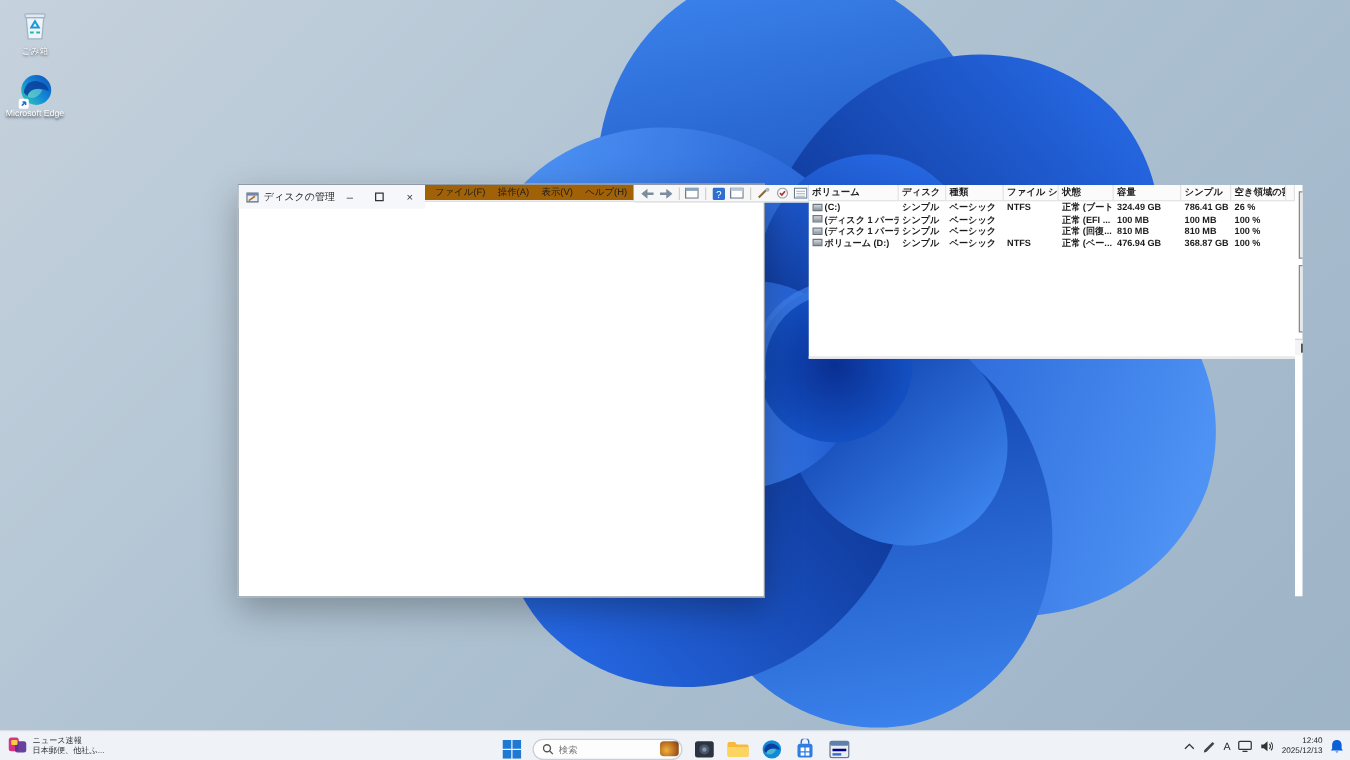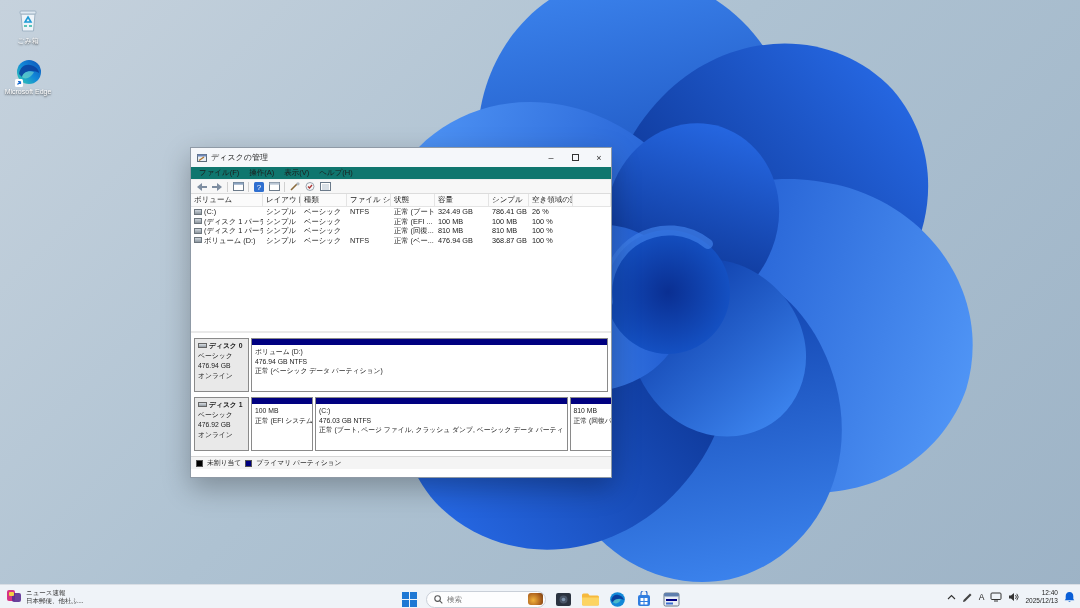--- a/index.html
+++ b/index.html
@@ -9,37 +9,37 @@
   .bloom { position:absolute; left:0; top:0; pointer-events:none; }
 
   
   .desk-icon { position:absolute; width:58px; text-align:center; color:#fff; font-size:7px;
                text-shadow:0 1px 2px rgba(0,0,0,.75); cursor:default; }
   .desk-icon .glyph { width:28px; height:28px; margin:0 auto 2px auto; position:relative; }
 
   
   .window { position:absolute; left:190px; top:147px; width:422px; height:331px;
             background:#fff; border:1px solid #8f9aa6; box-shadow:0 10px 26px rgba(0,0,0,.28);
-            font-size:7.5px; color:#1b1b1b; display:flex; flex-direction:column; }
+            font-size:7.5px; color:#1b1b1b; display:flex; flex-direction:row; }
   .titlebar { height:19px; background:#f5f7fa; display:flex; align-items:center; padding:0 0 0 6px; flex:0 0 auto; }
   .title-text { margin-left:4px; font-size:8px; }
   .controls { margin-left:auto; display:flex; height:100%; }
   .ctrl { width:24px; height:100%; display:flex; align-items:center; justify-content:center; color:#333; font-size:9px; }
   .ctrl .maxbox { width:7px; height:7px; border:1px solid #333; }
-  .menubar { height:13px; display:flex; align-items:center; padding-left:3px; background:#0f766e;
+  .menubar { height:13px; display:flex; align-items:center; padding-left:3px; background:#a16207;
              border-bottom:1px solid #ececec; flex:0 0 auto; }
   .menu-item { padding:0 5px; font-size:7.5px; }
   .toolbar { height:14px; display:flex; align-items:center; gap:3px; padding-left:5px;
              background:#f7f7f7; border-bottom:1px solid #dcdcdc; flex:0 0 auto; }
   .tb-sep { width:1px; height:10px; background:#d0d0d0; margin:0 1px; }
   .tb-ic { display:flex; align-items:center; justify-content:center; width:12px; height:12px; }
 
   
   .list-area { height:139px; border-bottom:2px solid #e9e9e9; overflow:hidden; flex:0 0 auto; background:#fff; }
-  .tgrid { display:grid; grid-template-columns:72px 38px 46px 44px 44px 54px 40px 44px 1fr; }
+  .tgrid { display:grid; grid-template-columns:72px 38px 46px 44px 44px 54px 40px 44px 1fr;font-weight:bold; }
   .thead { border-bottom:1px solid #e4e4e4; background:#fbfbfb; }
   .thead > div { padding:1px 3px; height:12px; line-height:10px; border-right:1px solid #e4e4e4;
                  white-space:nowrap; overflow:hidden; font-size:7.5px; color:#222; }
   .trow > div { padding:0 3px; height:9.5px; line-height:9.5px; white-space:nowrap; overflow:hidden; font-size:7.3px; }
   .vol-cell { display:flex; align-items:center; gap:2px; }
   .vol-ic { flex:0 0 auto; width:8px; height:6px; background:linear-gradient(#cfd6dd,#8d979f); border:1px solid #6d767e; }
 
   
   .graphics { flex:1 1 auto; background:#fff; padding:5px 3px 0 3px; overflow:hidden; }
   .disk-row { display:flex; height:54px; margin-bottom:5px; }
@@ -221,21 +221,21 @@
         <svg width="11" height="9" viewBox="0 0 11 9">
             <rect x="0.5" y="0.5" width="10" height="8" fill="#fff" stroke="#6b7a8a"></rect>
             <path d="M2,3 H9 M2,5 H9 M2,7 H9" stroke="#9fb0c0" stroke-width="0.8"></path>
           </svg>
       </span>
     </div>
 
     <div class="list-area">
       <div class="tgrid thead">
         <div>ボリューム</div>
-        <div>レイアウト</div>
+        <div>ディスク</div>
         <div>種類</div>
         <div>ファイル システム</div>
         <div>状態</div>
         <div>容量</div>
         <div>シンプル</div>
         <div>空き領域の割...</div>
         <div></div>
       </div>
 
       <div class="tgrid trow">

